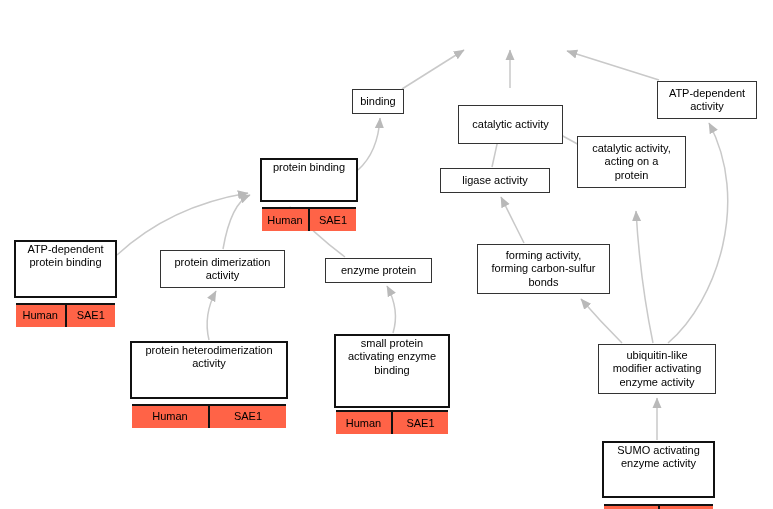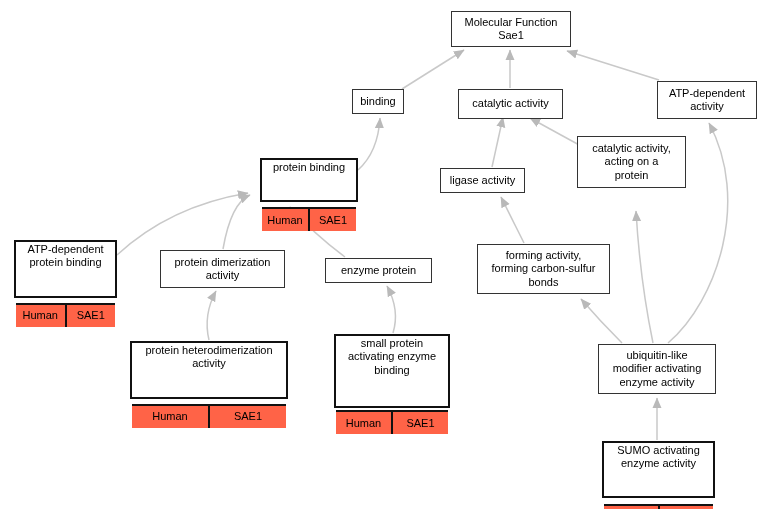--- a/index.html
+++ b/index.html
@@ -48,47 +48,43 @@
       <path d="M 345,257 Q 314,234 290,207" class="edge" marker-end="url(#arrowhead)"></path>
       <path d="M 524,243 L 501,197" class="edge" marker-end="url(#arrowhead)"></path>
       <path d="M 209,340 Q 203,315 216,291" class="edge" marker-end="url(#arrowhead)"></path>
       <path d="M 393,333 Q 400,310 387,286" class="edge" marker-end="url(#arrowhead)"></path>
       <path d="M 622,343 Q 600,321 581,299" class="edge" marker-end="url(#arrowhead)"></path>
       <path d="M 653,343 Q 640,280 636,211" class="edge" marker-end="url(#arrowhead)"></path>
       <path d="M 668,343 C 718,300 750,200 709,123" class="edge" marker-end="url(#arrowhead)"></path>
       <path d="M 657,440 L 657,398" class="edge" marker-end="url(#arrowhead)"></path>
     </svg>
 
-  <div class="node" style="left:451px;top:11px;width:120px;height:36px">
-    <div class="nlabel">Molecular Function
-Sae1</div>
-  </div>
 
   <div class="node" style="left:352px;top:89px;width:52px;height:25px">
     <div class="nlabel">binding</div>
   </div>
 
-  <div class="node" style="left:458px;top:89px;width:105px;height:30px">
+  <div class="node" style="left:458px;top:105px;width:105px;height:39px">
     <div class="nlabel">catalytic activity</div>
   </div>
 
   <div class="node" style="left:657px;top:81px;width:100px;height:38px">
     <div class="nlabel">ATP-dependent
 activity</div>
   </div>
 
   <div class="node annotated" style="left:260px;top:158px;width:98px;height:44px">
     <div class="nlabel">protein binding</div>
     <div class="cells">
       <div class="cell">Human</div>
       <div class="cell">SAE1</div>
     </div>
   </div>
 
-  <div class="node" style="left:440px;top:168px;width:85px;height:25px">
+  <div class="node" style="left:440px;top:168px;width:110px;height:25px">
     <div class="nlabel">ligase activity</div>
   </div>
 
   <div class="node" style="left:577px;top:136px;width:109px;height:52px">
     <div class="nlabel">catalytic activity,
 acting on a
 protein</div>
   </div>
 
   <div class="node annotated" style="left:14px;top:240px;width:103px;height:58px">

